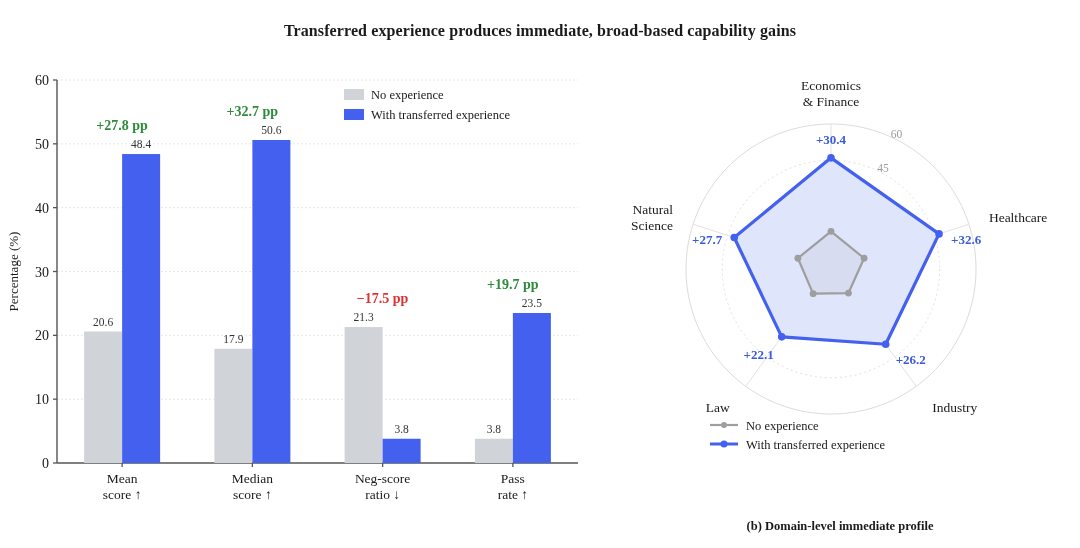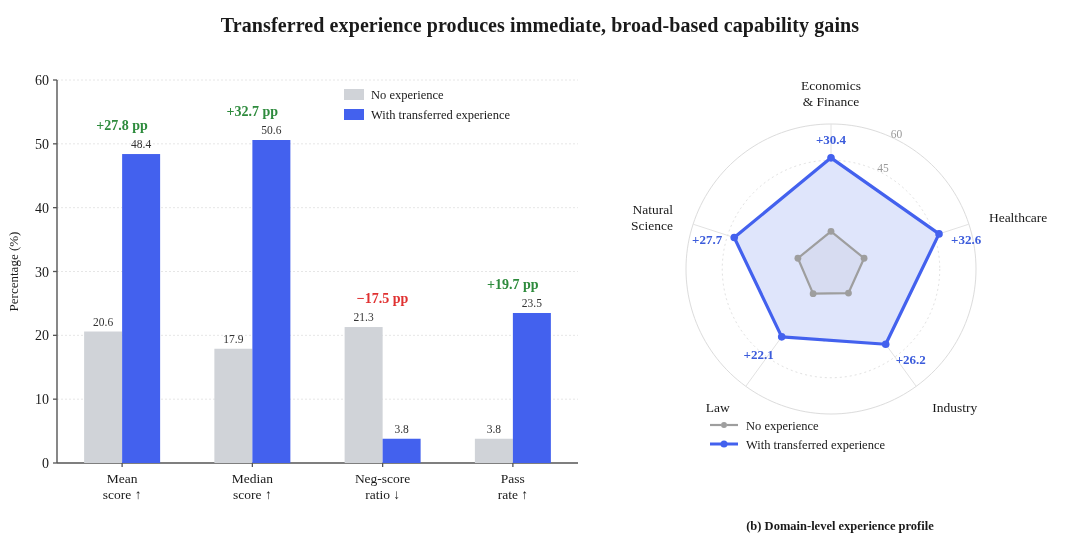--- a/index.html
+++ b/index.html
@@ -11,23 +11,23 @@
     font-family: "Liberation Serif", "DejaVu Serif", serif;
     color: #1a1a1a;
     overflow: hidden;
     position: relative;
   }
   #figure {
     position: absolute; inset: 0;
   }
   .fig-title {
     position: absolute;
-    top: 14px; left: 0; width: 1080px;
+    top: 22px; left: 0; width: 1080px;
     text-align: center;
-    font-size: 20px;
+    font-size: 16px;
     font-weight: bold;
     letter-spacing: 0.1px;
   }
   
   #panel-a { position: absolute; left: 0; top: 0; width: 600px; height: 548px; }
   #panel-b { position: absolute; left: 600px; top: 0; width: 480px; height: 548px; }
 
   .caption {
     position: absolute;
     bottom: 14px;
@@ -201,15 +201,15 @@
         <line x1="127" y1="425" x2="138" y2="425" stroke="#9e9e9e" stroke-width="2.2"></line>
         <circle cx="124" cy="425" r="3" fill="#9e9e9e"></circle>
         <text x="146" y="429.5" class="legend-text">No experience</text>
         <line x1="110" y1="444" x2="121" y2="444" stroke="#4361ee" stroke-width="3"></line>
         <line x1="127" y1="444" x2="138" y2="444" stroke="#4361ee" stroke-width="3"></line>
         <circle cx="124" cy="444" r="3.5" fill="#4361ee"></circle>
         <text x="146" y="448.5" class="legend-text">With transferred experience</text>
       </svg>
   </div>
 
-  <div class="caption" id="caption-b">(b) Domain-level experience profile</div>
+  <div class="caption" id="caption-b">(b) Domain-level immediate profile</div>
 
 </div>
 
 </body></html>

